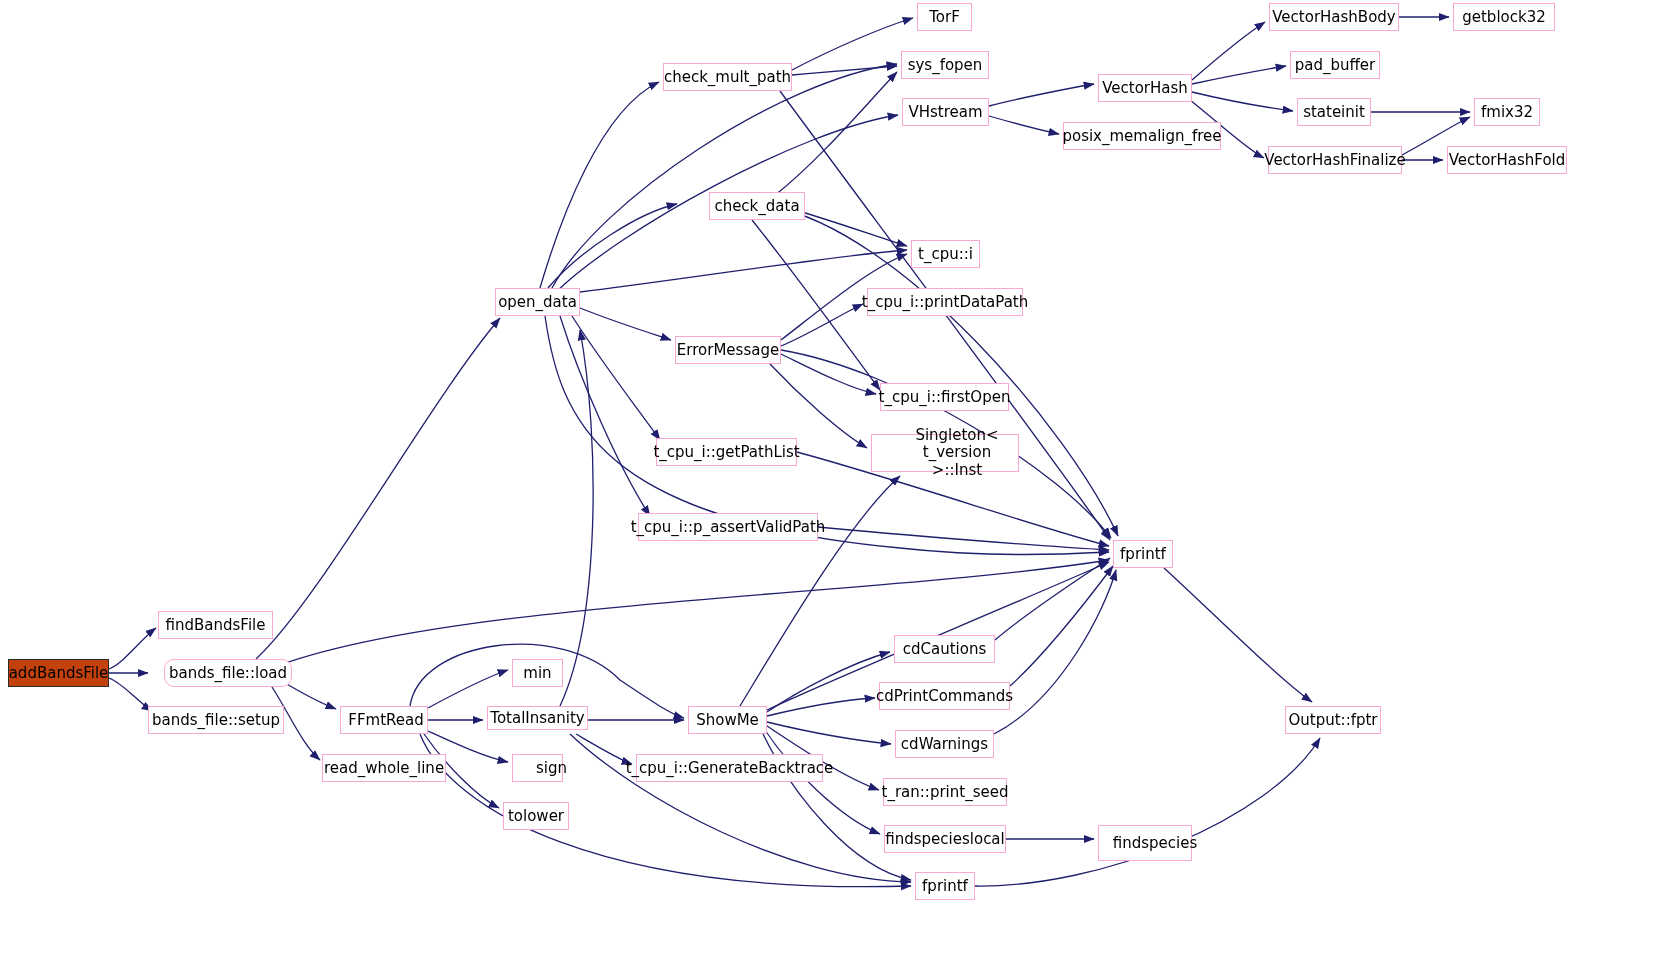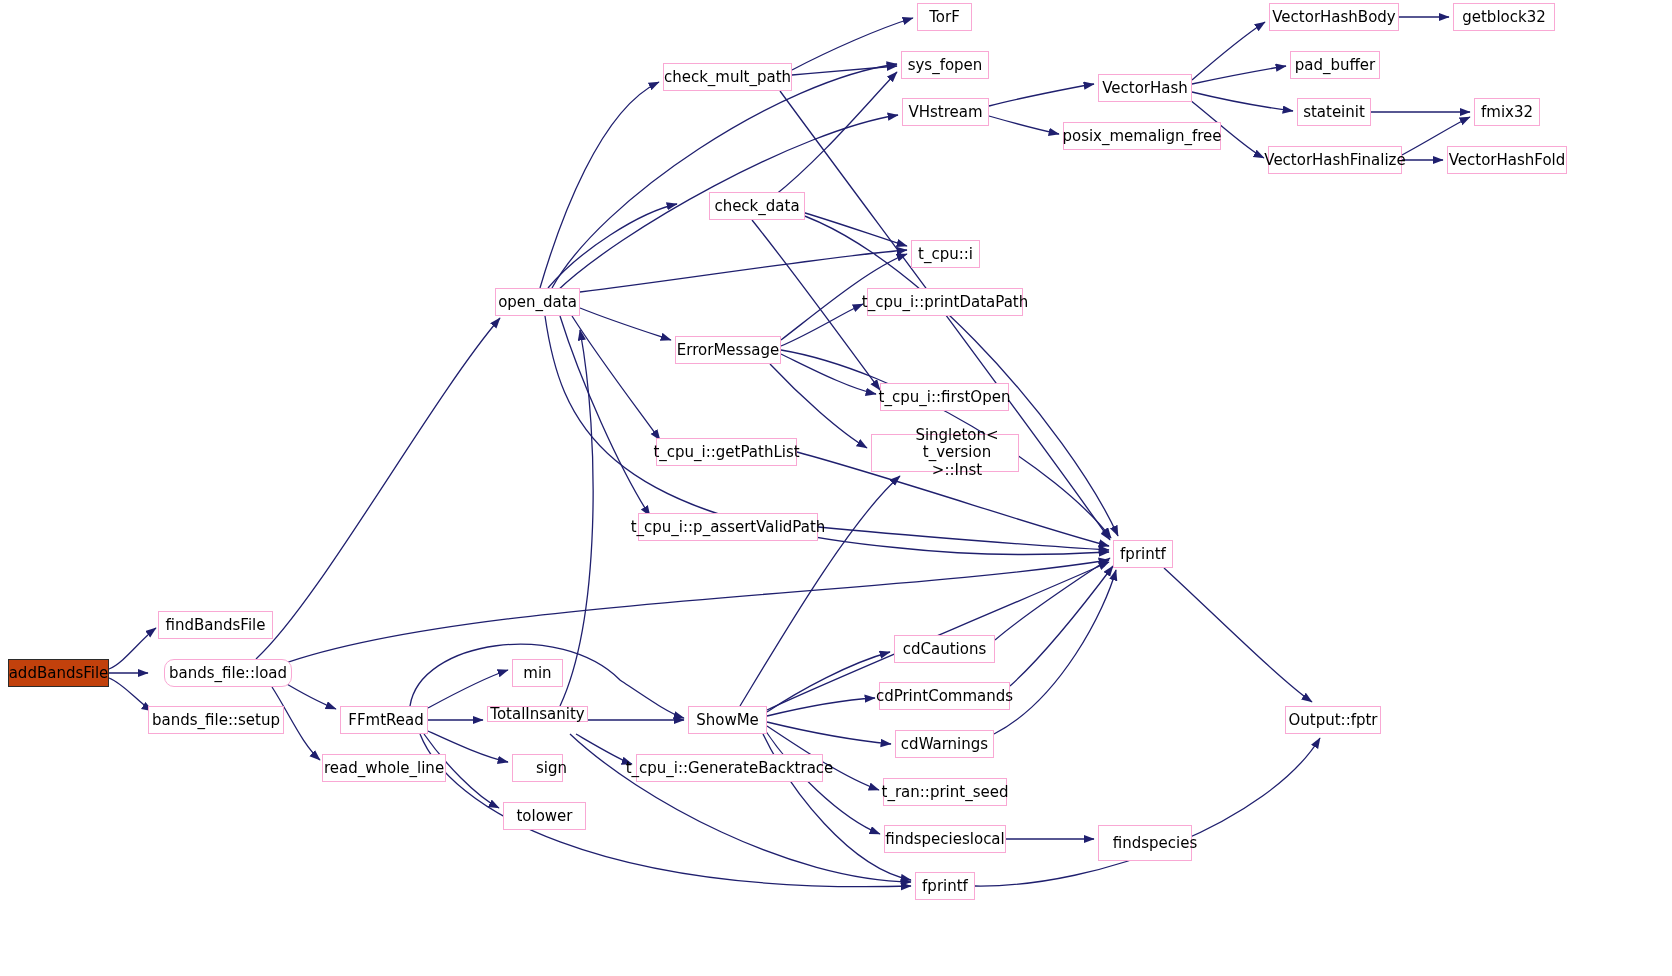--- a/index.html
+++ b/index.html
@@ -117,23 +117,23 @@
       </g>
   </svg>
   <div id="node-layer">
       <div class="node root" style="left: 8px; top: 659px; width: 101px; height: 28px;">addBandsFile</div>
       <div class="node" style="left: 158px; top: 611px; width: 115px; height: 28px;">findBandsFile</div>
       <div class="node" style="left: 164px; top: 659px; width: 128px; height: 28px; border-radius: 10px;">bands_file::load</div>
       <div class="node" style="left: 148px; top: 706px; width: 136px; height: 28px;">bands_file::setup</div>
       <div class="node" style="left: 340px; top: 706px; width: 88px; height: 28px; padding-left: 8px;">FFmtRead</div>
       <div class="node" style="left: 322px; top: 754px; width: 124px; height: 28px;">read_whole_line</div>
       <div class="node" style="left: 512px; top: 659px; width: 51px; height: 28px;">min</div>
-      <div class="node" style="left: 487px; top: 706px; width: 101px; height: 16px;">TotalInsanity</div>
+      <div class="node" style="left: 487px; top: 706px; width: 101px; height: 24px;">TotalInsanity</div>
       <div class="node" style="left: 512px; top: 754px; width: 51px; height: 28px; padding-left: 32px;">sign</div>
-      <div class="node" style="left: 503px; top: 802px; width: 83px; height: 28px;">tolower</div>
+      <div class="node" style="left: 503px; top: 802px; width: 66px; height: 28px;">tolower</div>
       <div class="node" style="left: 688px; top: 706px; width: 79px; height: 28px;">ShowMe</div>
       <div class="node" style="left: 636px; top: 754px; width: 187px; height: 28px;">t_cpu_i::GenerateBacktrace</div>
       <div class="node" style="left: 894px; top: 635px; width: 101px; height: 28px; text-align: right;">cdCautions</div>
       <div class="node" style="left: 879px; top: 682px; width: 131px; height: 28px;">cdPrintCommands</div>
       <div class="node" style="left: 895px; top: 730px; width: 99px; height: 28px;">cdWarnings</div>
       <div class="node" style="left: 883px; top: 778px; width: 124px; height: 28px;">t_ran::print_seed</div>
       <div class="node" style="left: 884px; top: 825px; width: 122px; height: 28px;">findspecieslocal</div>
       <div class="node" style="left: 1098px; top: 825px; width: 94px; height: 36px; padding-left: 24px;">findspecies</div>
       <div class="node" style="left: 915px; top: 872px; width: 60px; height: 28px;">fprintf</div>
       <div class="node" style="left: 495px; top: 288px; width: 85px; height: 28px;">open_data</div>

